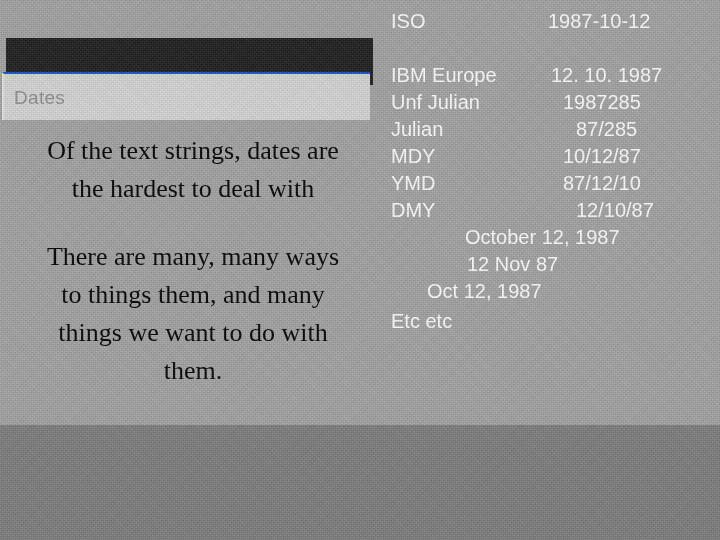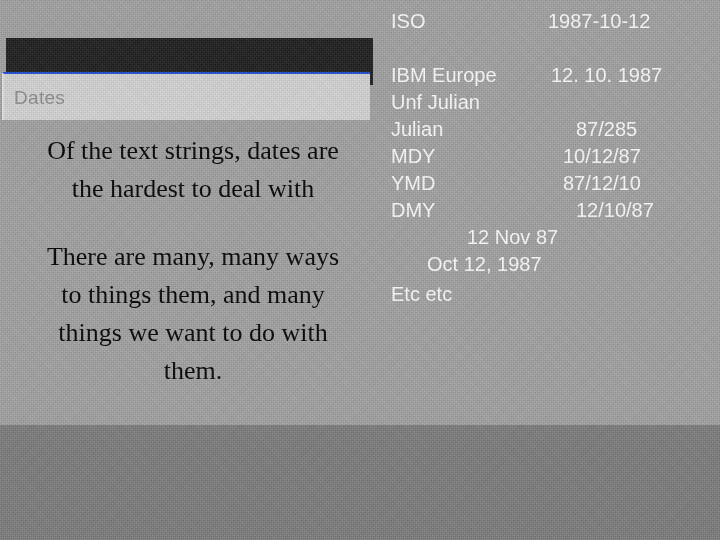--- a/index.html
+++ b/index.html
@@ -156,25 +156,26 @@
       <span>things we want to do with</span><br>
       <span>them.</span>
     </p>
   </div>
 
   <div class="right-col">
     <div id="date-rows">
         <div class="date-row"><span class="date-label">ISO</span><span class="date-value" style="left: 157px;">1987-10-12</span></div>
         <div class="date-row"></div>
         <div class="date-row"><span class="date-label">IBM Europe</span><span class="date-value" style="left: 160px;">12. 10. 1987</span></div>
-        <div class="date-row"><span class="date-label">Unf Julian</span></div>
+        <div class="date-row"><span class="date-label">Unf Julian</span><span class="date-value" style="left: 172px;">1987285</span></div>
         <div class="date-row"><span class="date-label">Julian</span><span class="date-value" style="left: 185px; text-align: center;">87/285</span></div>
         <div class="date-row"><span class="date-label">MDY</span><span class="date-value" style="left: 172px;">10/12/87</span></div>
         <div class="date-row"><span class="date-label">YMD</span><span class="date-value" style="left: 172px;">87/12/10</span></div>
         <div class="date-row"><span class="date-label">DMY</span><span class="date-value" style="left: 185px;">12/10/87</span></div>
+        <div class="date-row indented"><span class="date-value" style="margin-left: 74px;">October 12, 1987</span></div>
         <div class="date-row indented"><span class="date-value" style="margin-left: 76px;">12 Nov 87</span></div>
         <div class="date-row indented"><span class="date-value" style="margin-left: 36px;">Oct 12, 1987</span></div>
       </div>
     <div class="tail-gap"></div>
     <div class="date-row">
       <span class="date-label">Etc etc</span>
     </div>
   </div>
 
   <div class="grain"></div>

